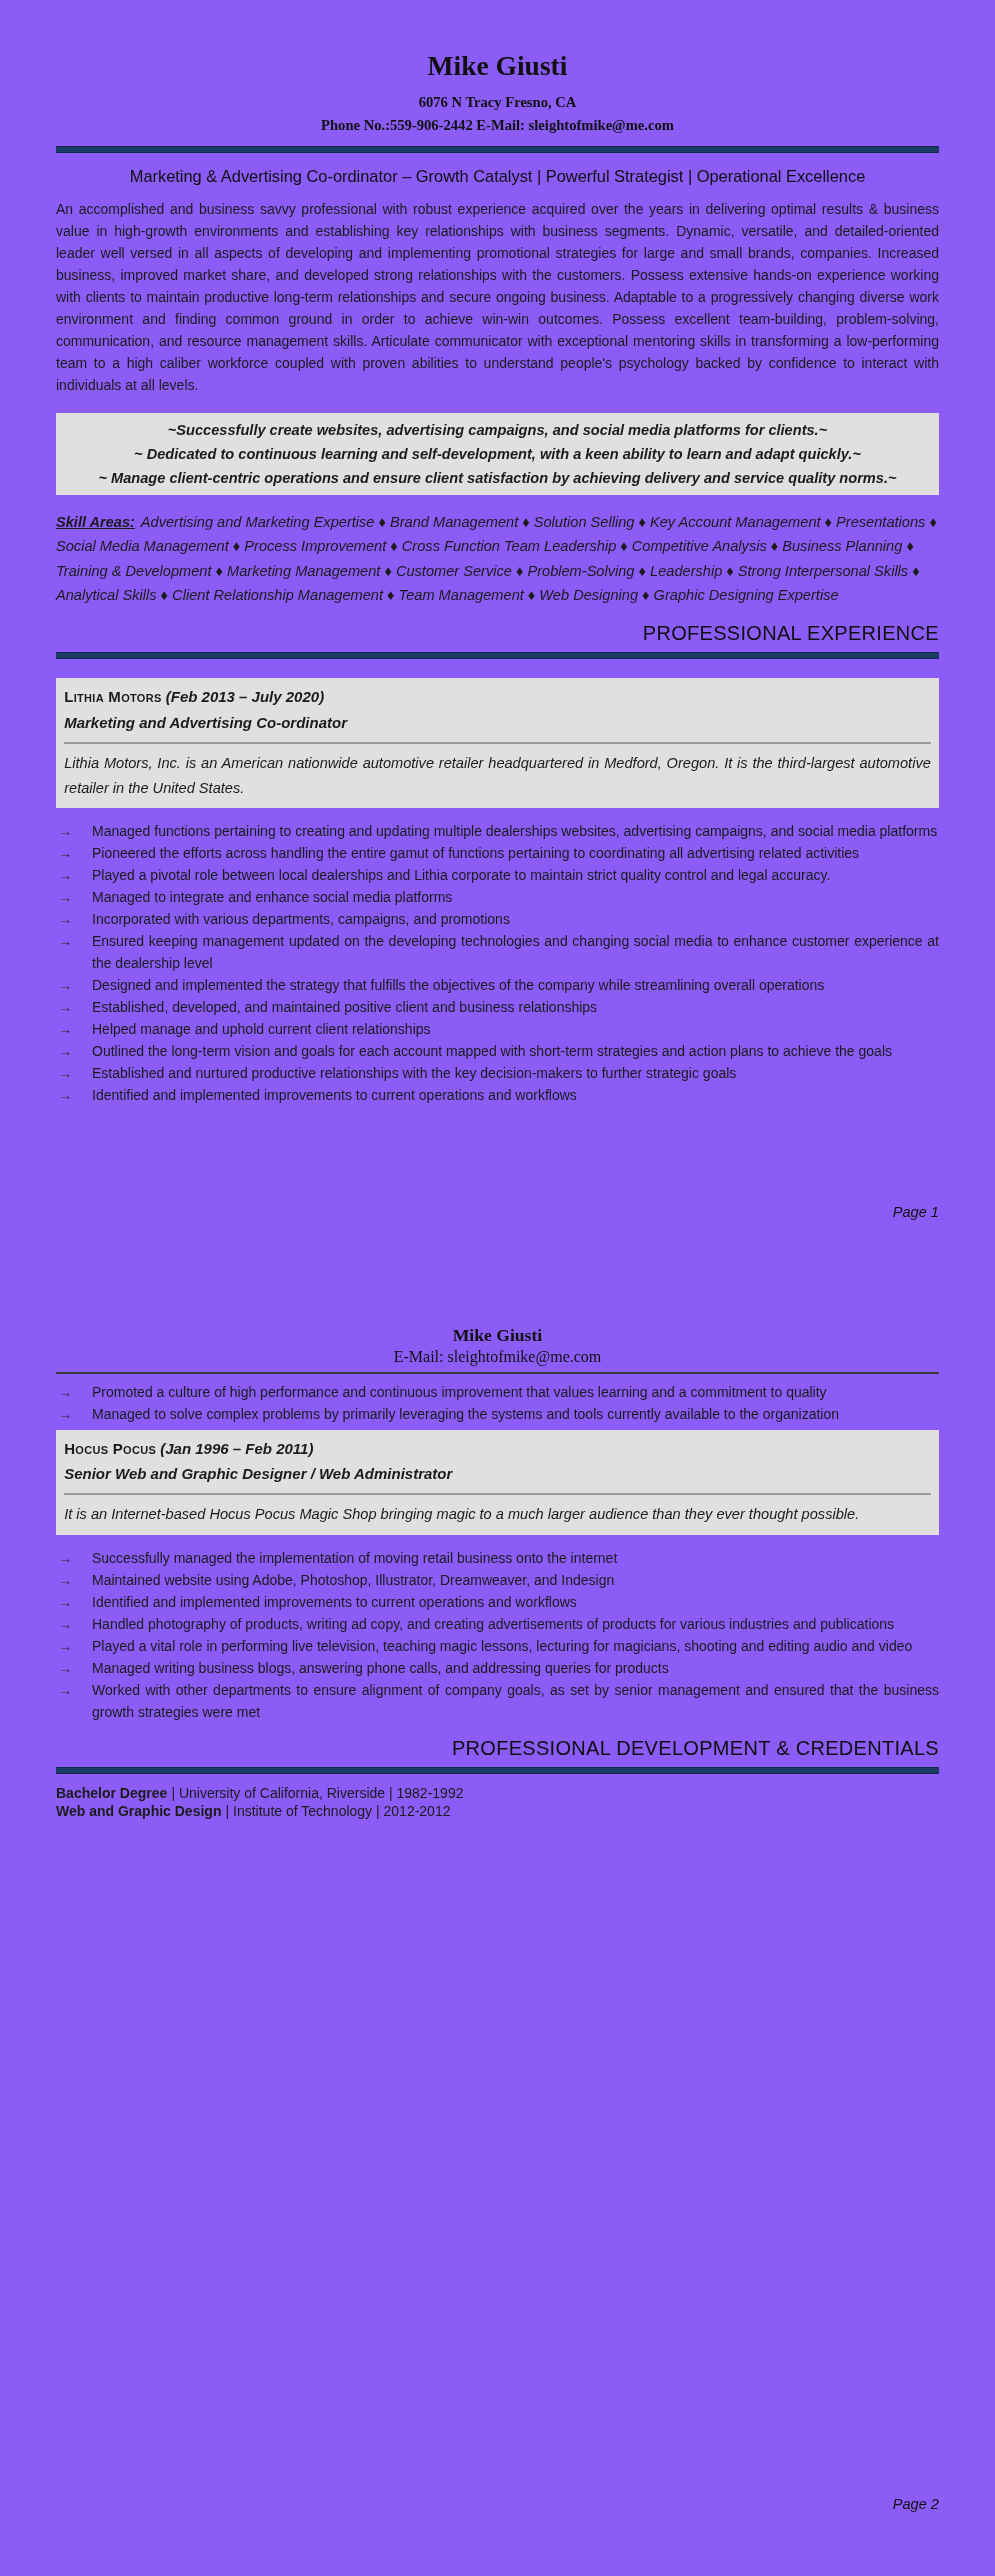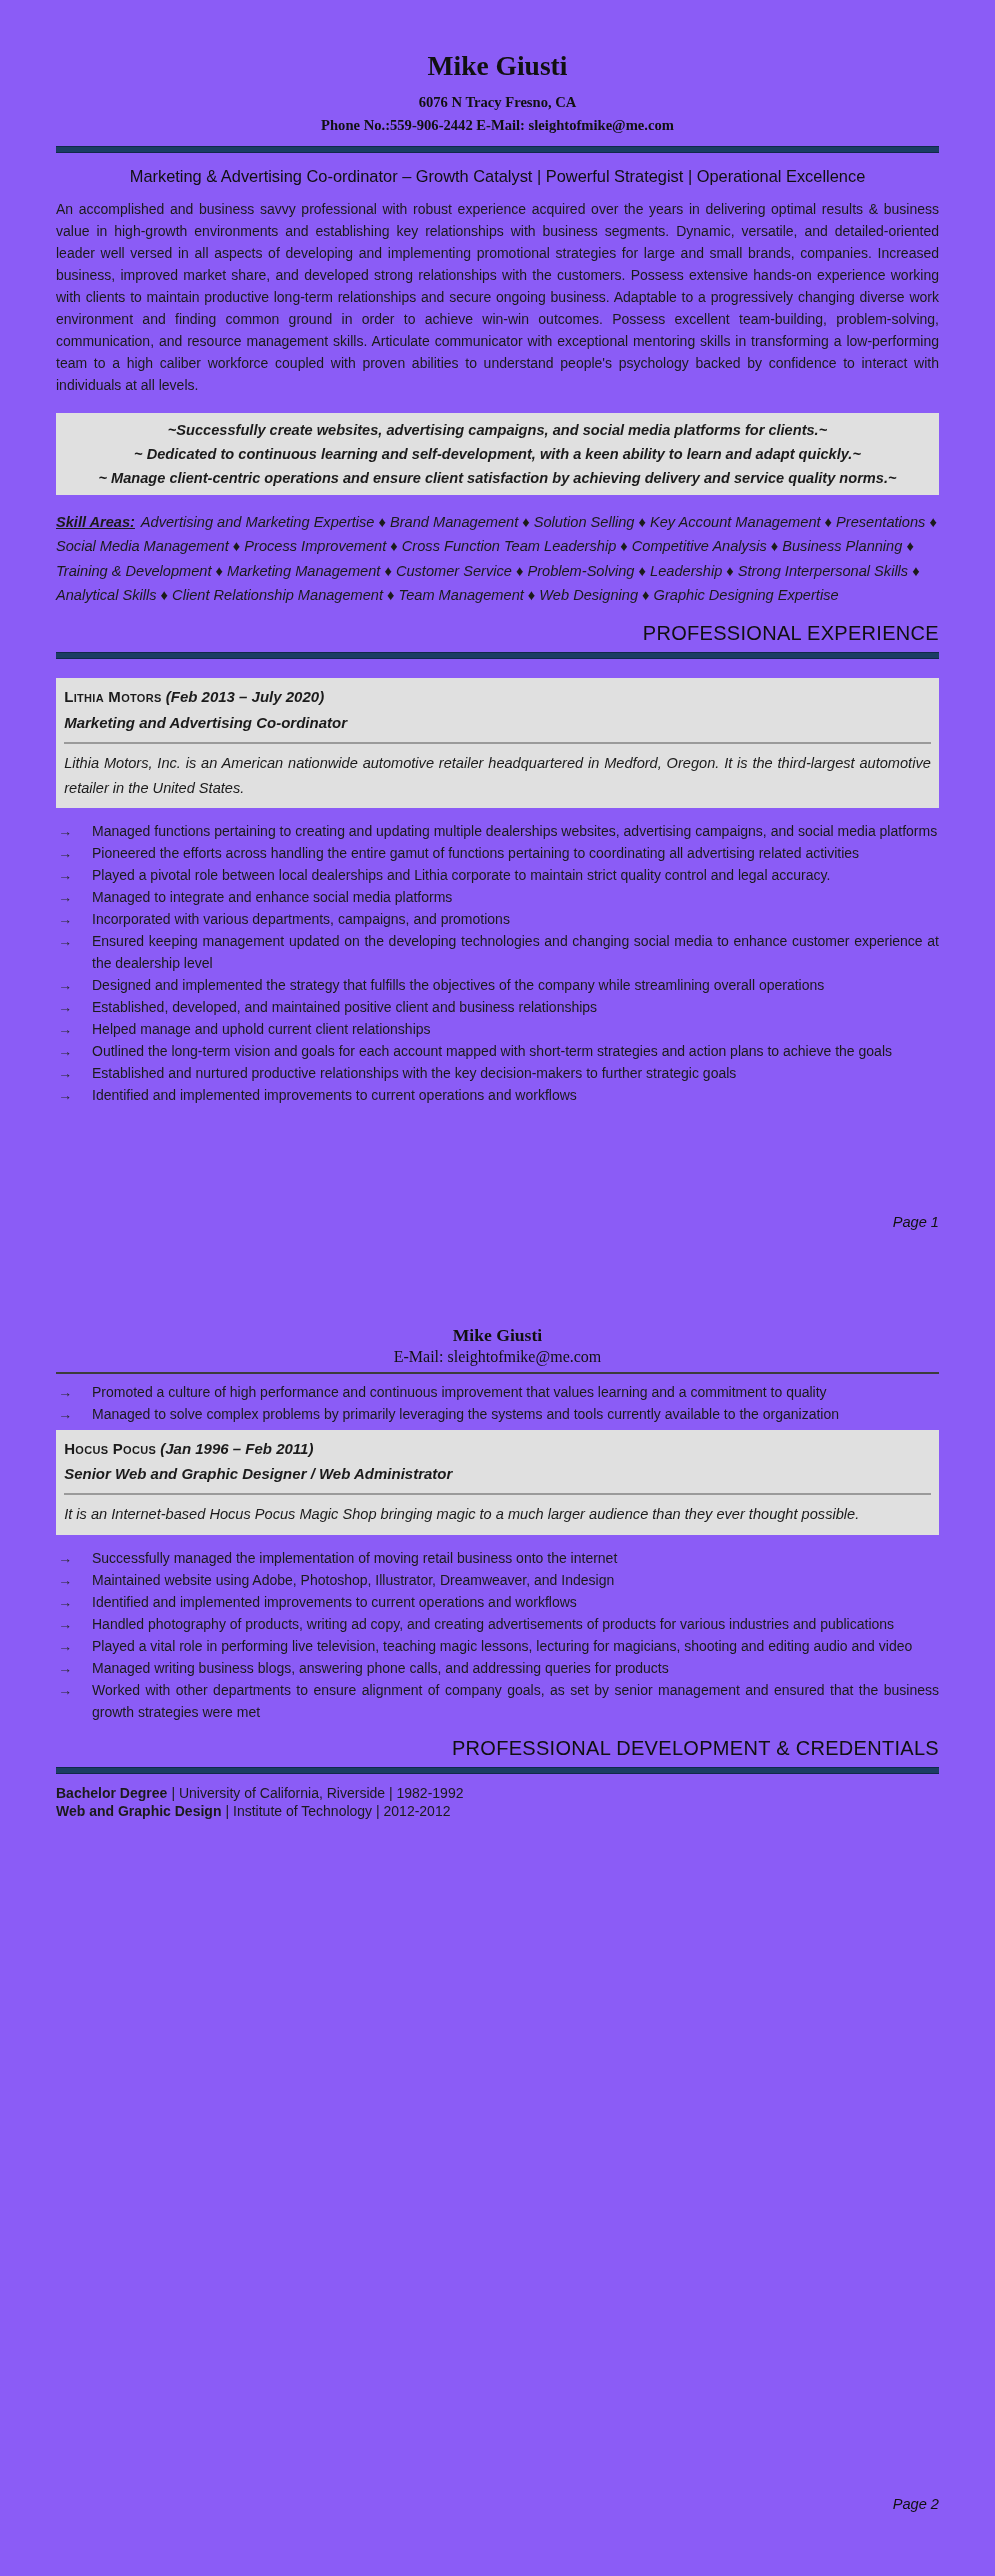--- a/index.html
+++ b/index.html
@@ -46,21 +46,21 @@
   .job-desc { margin:0; font-style:italic; font-size:14.6px; line-height:24.6px; text-align:justify; }
 
   
   .bullets { margin-top:11.7px; }
   .bullet { display:flex; }
   .bullet .arrow { flex:0 0 36px; box-sizing:border-box; padding-left:2.3px;
                    font-size:14px; line-height:22px; color:#2a2a2a; }
   .bullet .txt { flex:1; font-size:14px; line-height:22px; text-align:justify; }
 
   .page-marker { position:absolute; right:56px; font-style:italic; font-size:14.6px; color:#111; }
-  #page-1 .page-marker { bottom:58px; }
+  #page-1 .page-marker { bottom:68px; }
   #page-2 .page-marker { bottom:64px; }
 
   
   .p2-name { margin:36px 0 0; text-align:center; font-family:"Liberation Serif", serif;
              font-weight:bold; font-size:17.6px; line-height:22px; color:#111; }
   .p2-email { margin:0; text-align:center; font-family:"Liberation Serif", serif;
               font-weight:normal; font-size:16px; line-height:21px; color:#111; }
 
   #page-2 .bullets.carryover { margin-top:7px; }
   #page-2 .job-box { margin-top:4.7px; }

